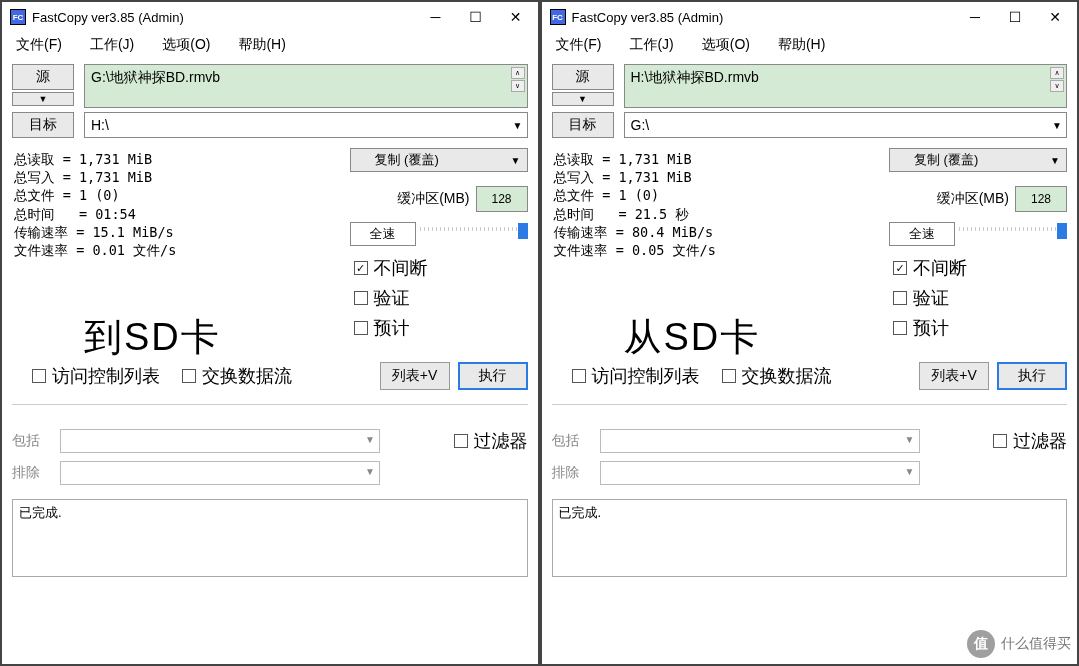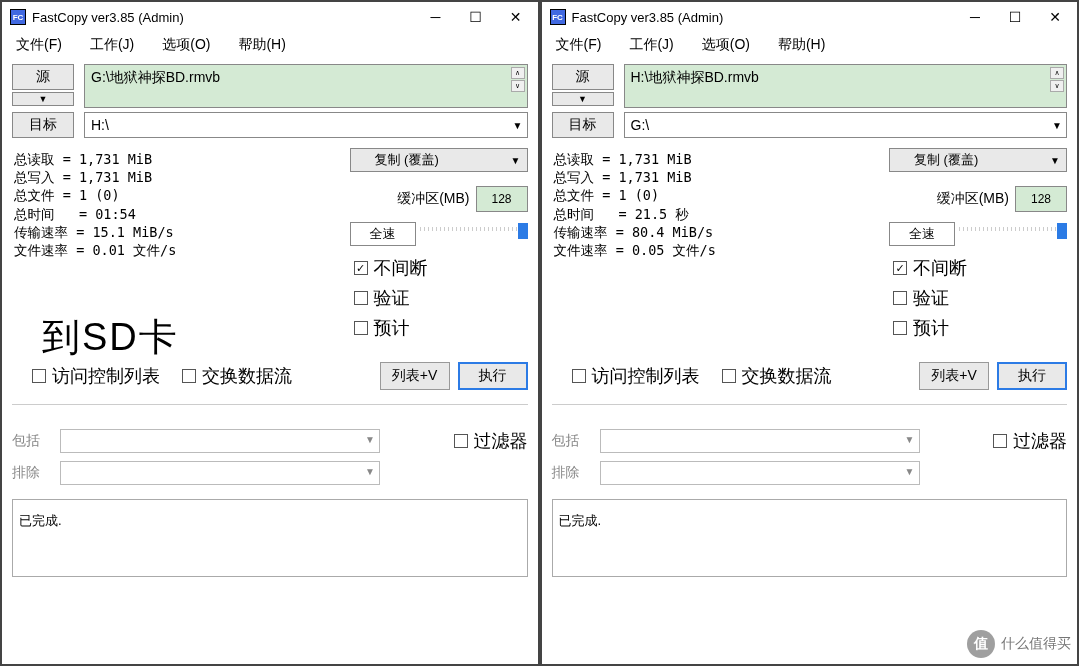--- a/index.html
+++ b/index.html
@@ -46,22 +46,22 @@
 .actionrow { display: flex; align-items: center; margin-top: 12px; }
 .leftchecks { display: flex; gap: 18px; padding-left: 16px; }
 .btns { margin-left: auto; display: flex; gap: 8px; }
 .wbtn { border: 1px solid #999; background: #e9e9e9; width: 70px; height: 28px; display: flex; align-items: center; justify-content: center; font-size: 14px; cursor: pointer; }
 .wbtn.primary { border: 2px solid #2c7be5; }
 .filterarea { border-top: 1px solid #ccc; margin-top: 10px; padding-top: 24px; }
 .frow { display: flex; align-items: center; gap: 8px; margin-bottom: 8px; }
 .flbl { width: 40px; color: #888; font-size: 14px; }
 .finput { border: 1px solid #bbb; height: 24px; flex: 0 0 320px; position: relative; }
 .finput .chev { position: absolute; right: 4px; top: 4px; font-size: 10px; color: #888; }
-.statusbox { border: 1px solid #aaa; height: 78px; margin-top: 6px; padding: 12px 6px; font-size: 13px; }
-.overlay { position: absolute; font-size: 38px; font-weight: 500; color: #000; pointer-events: none; letter-spacing: 2px; }
+.statusbox { border: 1px solid #aaa; height: 78px; margin-top: 6px; padding: 4px 6px; font-size: 13px; }
+.overlay { position: absolute; font-size: 38px; font-weight: 500; color: #000; pointer-events: none; letter-spacing: 2px; margin-left: 42px; }
 .watermark { position: absolute; right: 6px; bottom: 6px; display: flex; align-items: center; gap: 6px; opacity: 0.8; }
 .wmcircle { width: 28px; height: 28px; border-radius: 50%; background: #888; color: #fff; display: flex; align-items: center; justify-content: center; font-size: 14px; font-weight: bold; }
 .wmtext { font-size: 14px; color: #555; }
 </style>
 </head>
 <body>
 
 <div class="wrapper">
 
 <div class="window">
@@ -258,20 +258,21 @@
                 <span class="box"></span>
                 <span>验证</span>
               </div>
           <div class="chk">
                 <span class="box"></span>
                 <span>预计</span>
               </div>
         </div>
       </div>
     </div>
+    <div class="overlay" style="left:40px; top:310px;">从SD卡</div>
     <div class="actionrow">
       <div class="leftchecks">
         <div class="chk">
               <span class="box"></span>
               <span>访问控制列表</span>
             </div>
         <div class="chk">
               <span class="box"></span>
               <span>交换数据流</span>
             </div>

